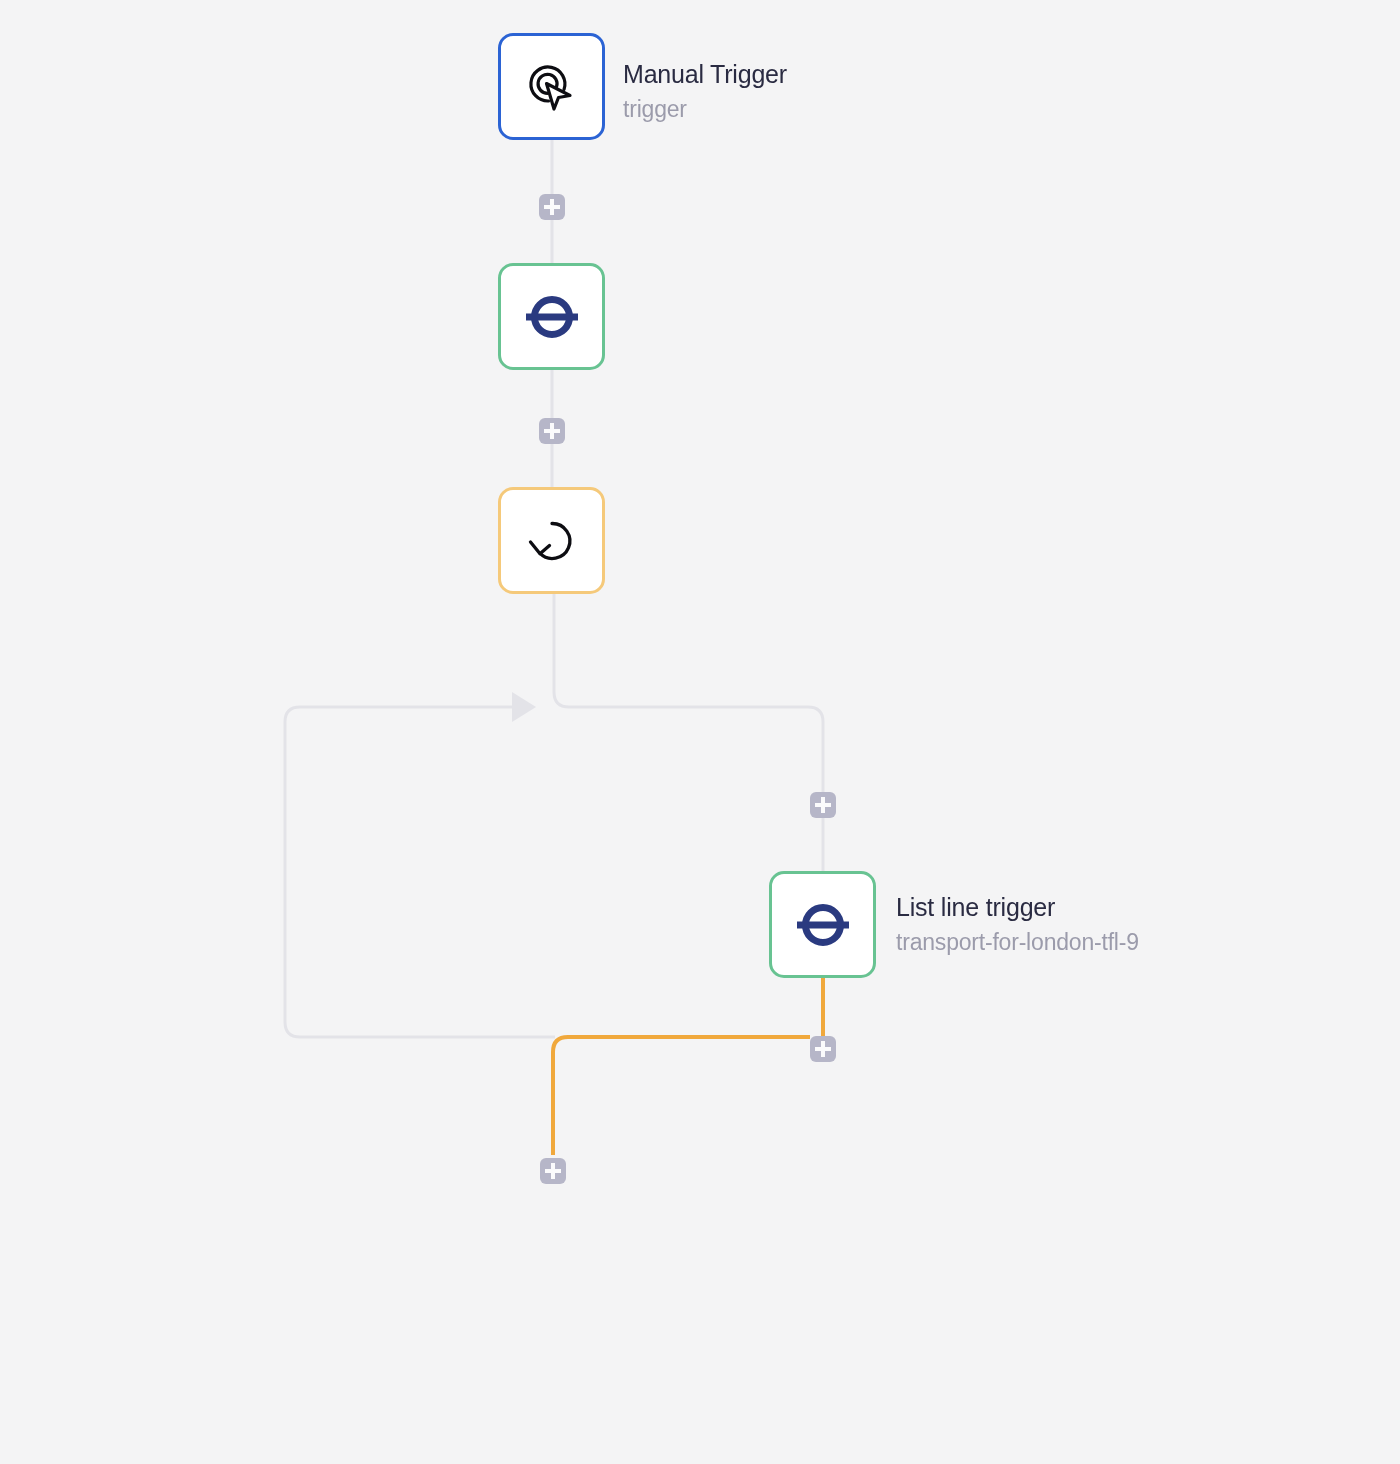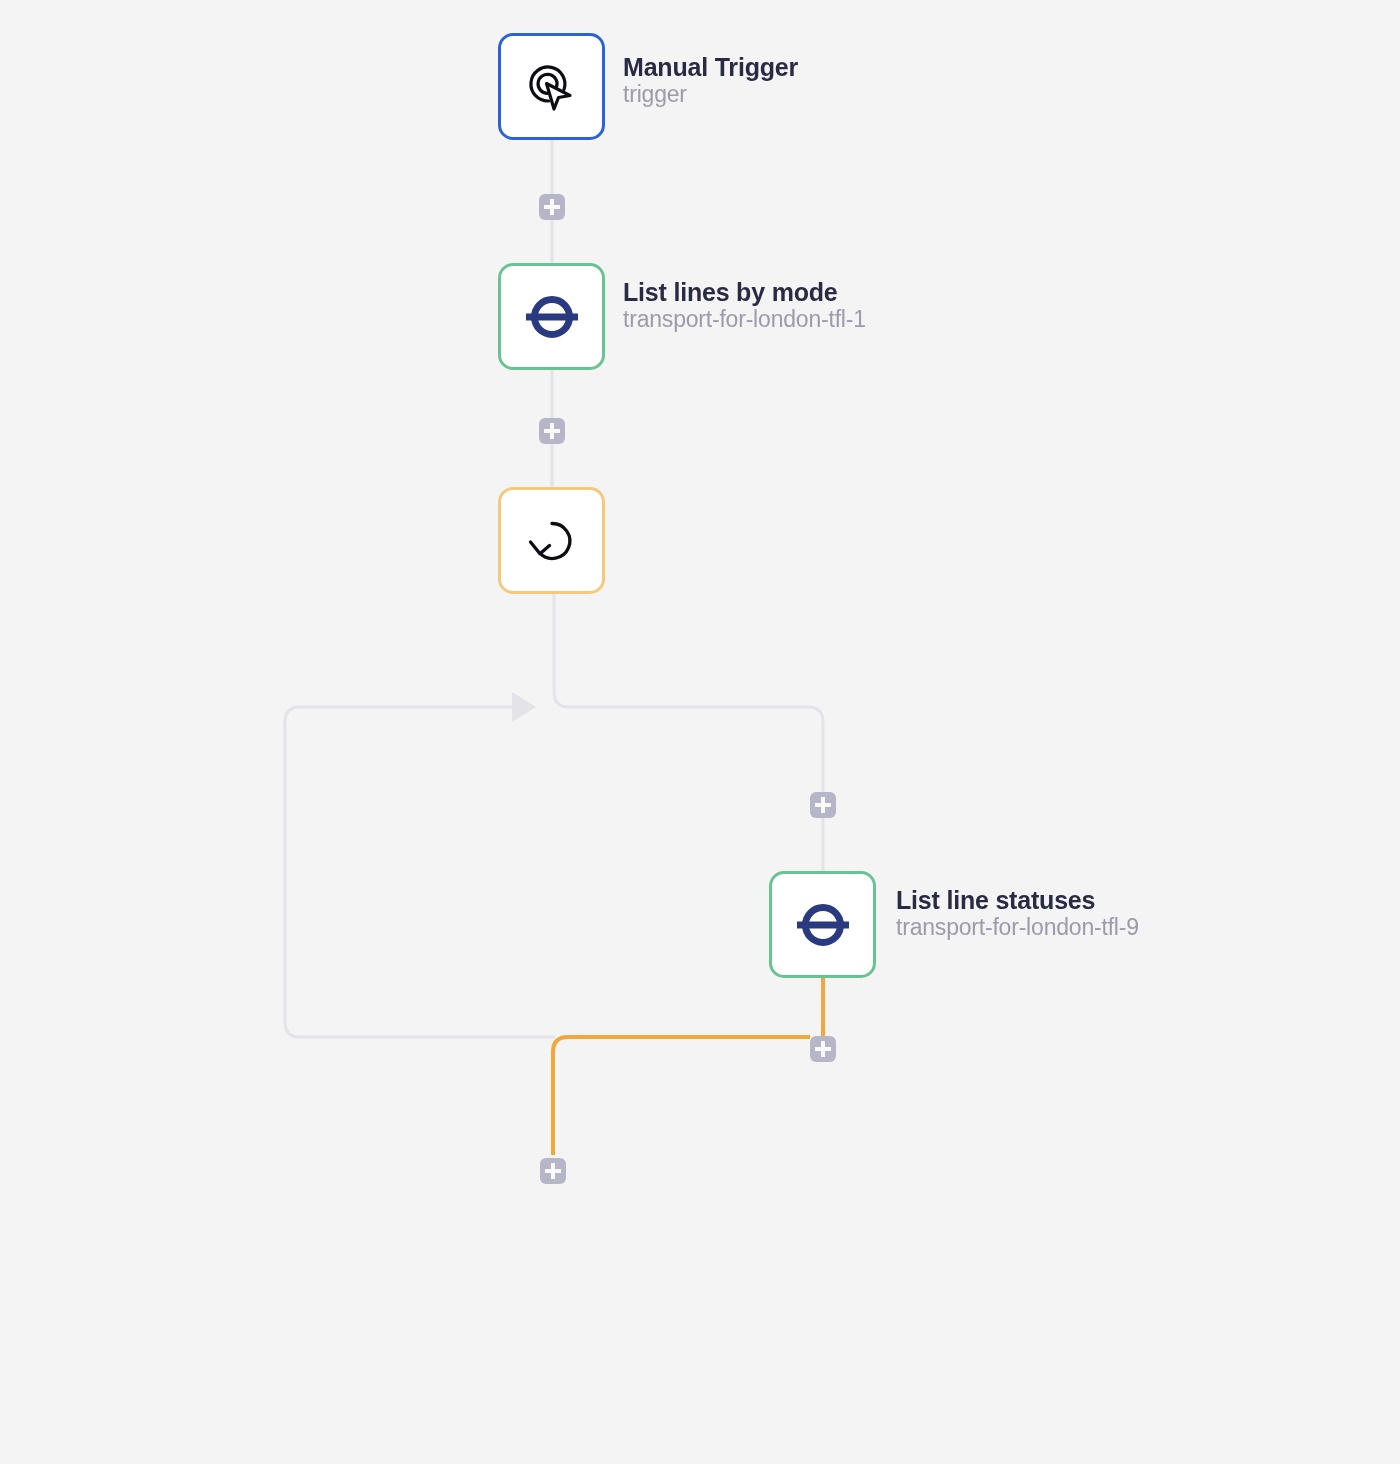--- a/index.html
+++ b/index.html
@@ -27,29 +27,30 @@
   .node.orange { border-color: #f5c97a; }
 
   .node-label {
     position: absolute;
     z-index: 6;
     white-space: nowrap;
     line-height: 1.0;
   }
   .node-title {
     font-size: 25px;
-    font-weight: bold;
+    font-weight: normal;
     color: #2a2b42;
     letter-spacing: -0.2px;
+    margin-top: 7px;
   }
   .node-sub {
     font-size: 23px;
     font-weight: normal;
     color: #9b9bab;
-    margin-top: 3px;
+    margin-top: 11px;
     letter-spacing: -0.2px;
   }
 
   .plus-btn {
     position: absolute;
     width: 26px; height: 26px;
     background: #b6b6c8;
     border-radius: 6px;
     z-index: 8;
     cursor: pointer;
@@ -101,24 +102,20 @@
   <div class="plus-btn" style="left:539px; top:194px;"></div>
 
   <div class="node green" style="left:498px; top:263px;">
     <span>
       <svg class="icon-svg" width="60" height="60" viewBox="0 0 60 60">
         <circle cx="30" cy="30" r="17.5" fill="none" stroke="#2a3a80" stroke-width="7"></circle>
         <rect x="4" y="26.5" width="52" height="7" fill="#2a3a80"></rect>
       </svg>
     </span>
   </div>
-  <div class="node-label" style="left:623px; top:280px;">
-    <div class="node-title">List lines by mode</div>
-    <div class="node-sub">transport-for-london-tfl-1</div>
-  </div>
 
   <div class="plus-btn" style="left:539px; top:418px;"></div>
 
   <div class="node orange" style="left:498px; top:487px;">
     <span>
       <svg class="icon-svg" width="58" height="58" viewBox="0 0 58 58">
         <path d="M29 11.5 A17.5 17.5 0 1 1 16.8 41.2" fill="none" stroke="#0d0d12" stroke-width="3.3" stroke-linecap="round"></path>
         <path d="M7.5 30 L17 41.8 L26.5 33.5" fill="none" stroke="#0d0d12" stroke-width="3.3" stroke-linecap="round" stroke-linejoin="round"></path>
       </svg>
     </span>
@@ -128,21 +125,21 @@
 
   <div class="node green" style="left:769px; top:871px;">
     <span>
       <svg class="icon-svg" width="60" height="60" viewBox="0 0 60 60">
         <circle cx="30" cy="30" r="17.5" fill="none" stroke="#2a3a80" stroke-width="7"></circle>
         <rect x="4" y="26.5" width="52" height="7" fill="#2a3a80"></rect>
       </svg>
     </span>
   </div>
   <div class="node-label" style="left:896px; top:888px;">
-    <div class="node-title">List line statuses</div>
+    <div class="node-title">List line trigger</div>
     <div class="node-sub">transport-for-london-tfl-9</div>
   </div>
 
   <div class="plus-btn" style="left:810px; top:1036px;"></div>
 
   <div class="plus-btn" style="left:540px; top:1158px;"></div>
 
 </div>
 
 </body></html>

